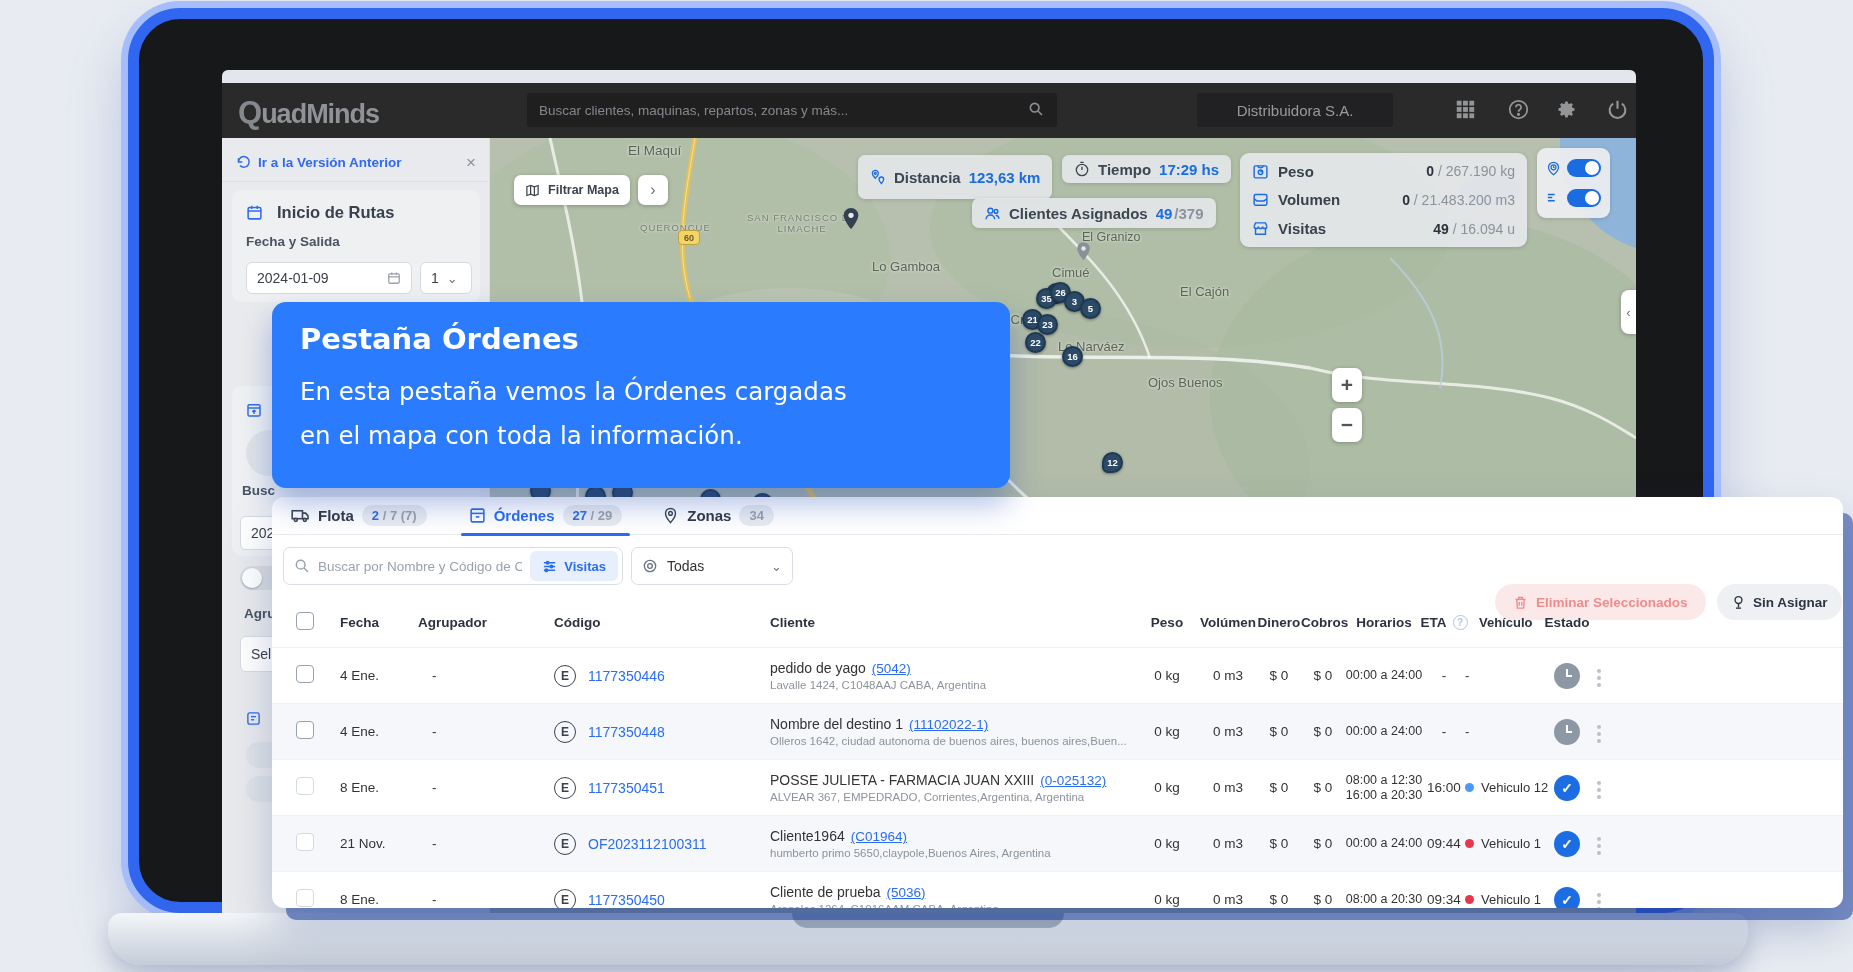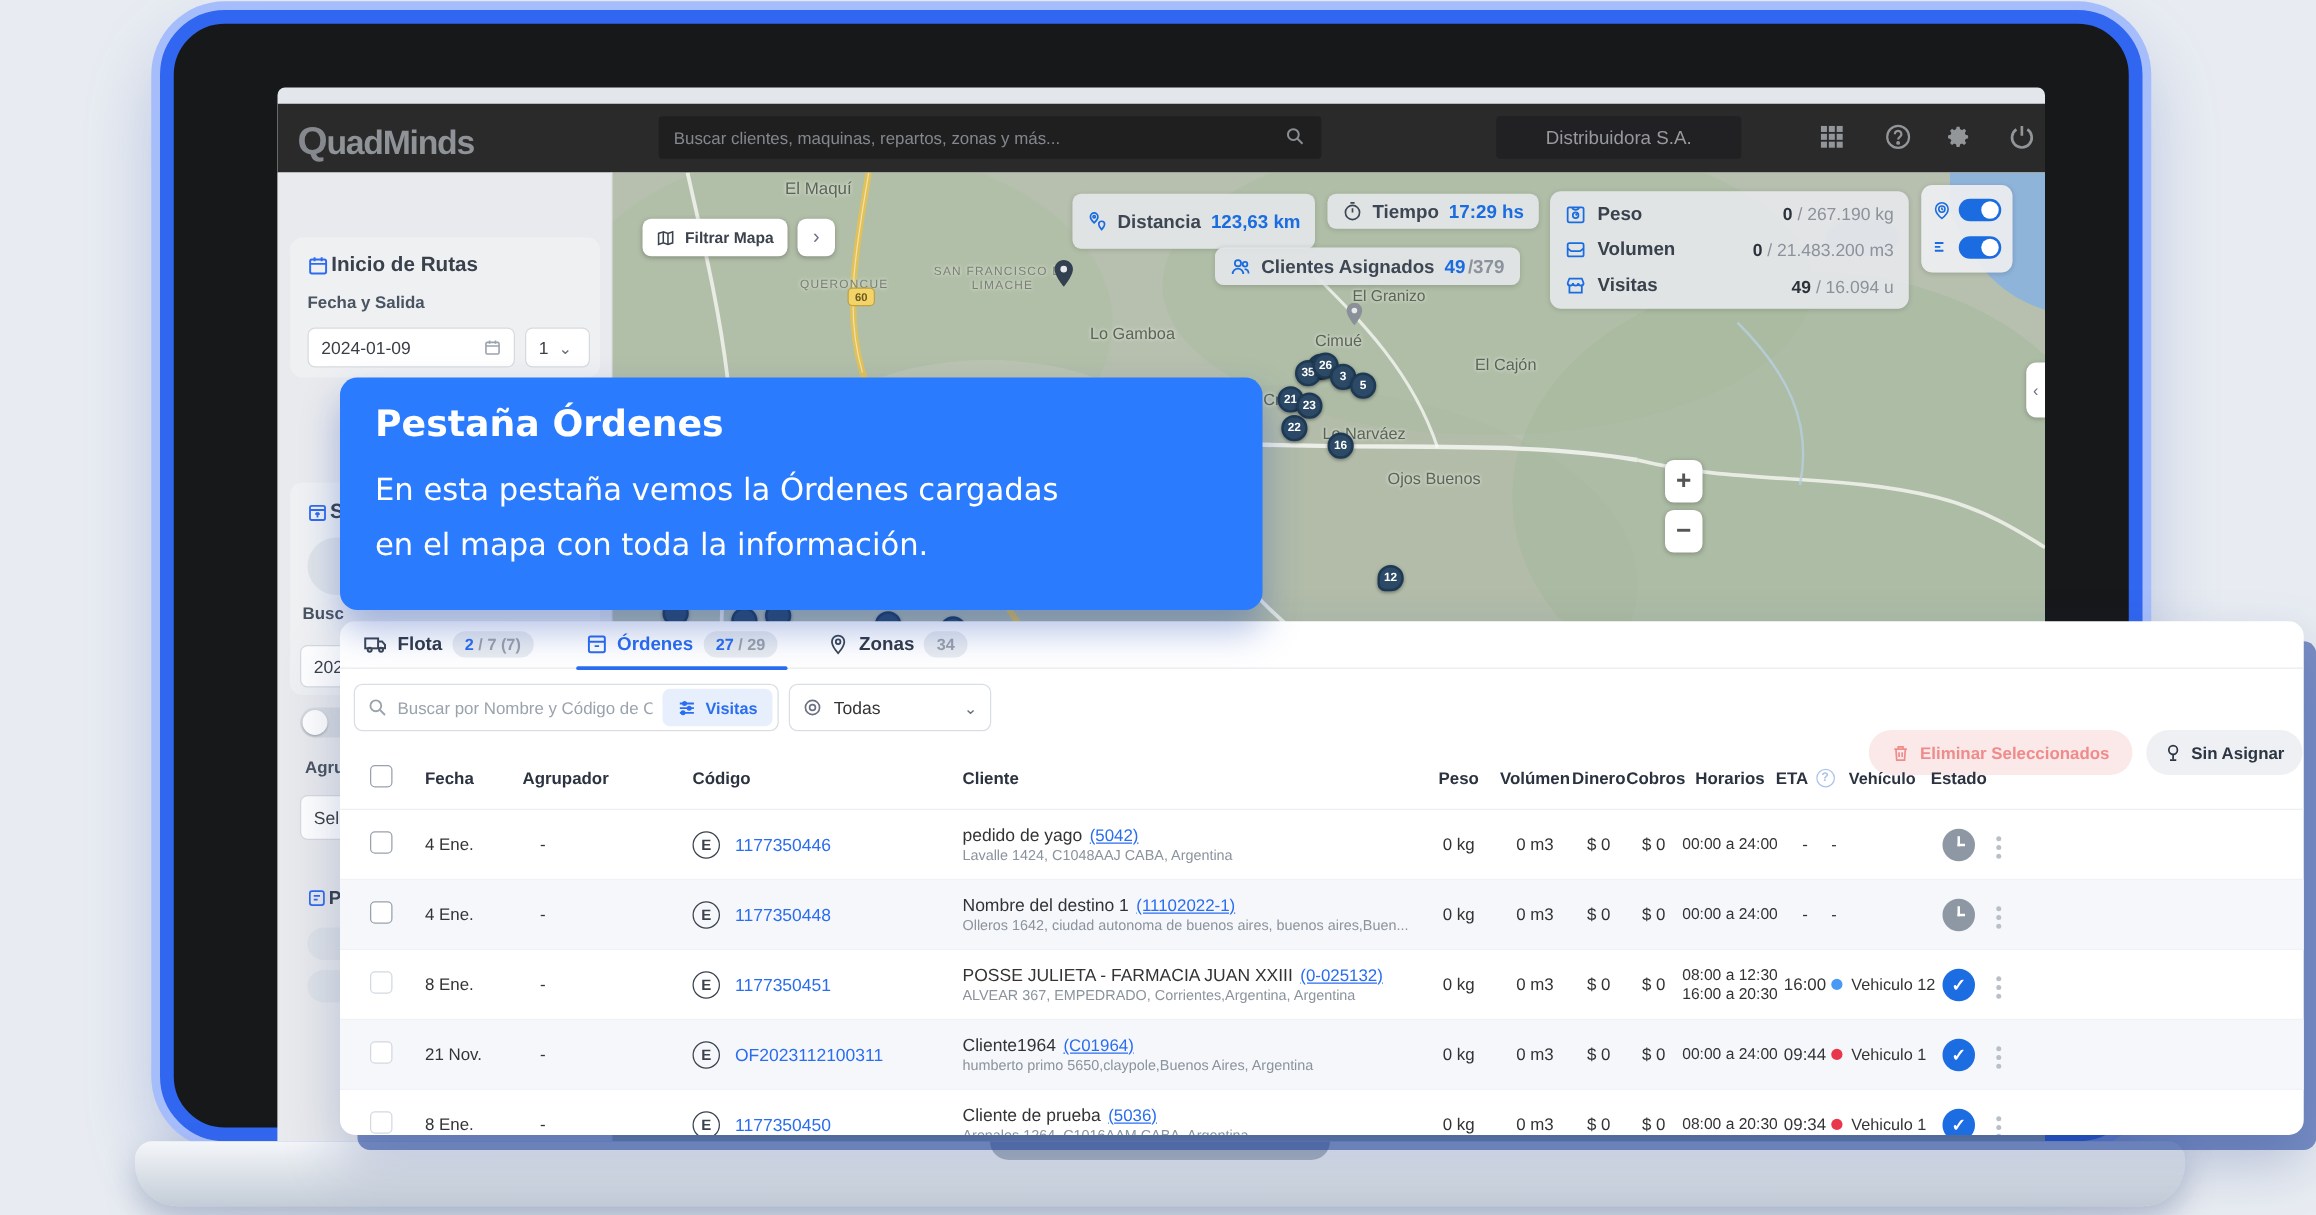--- a/index.html
+++ b/index.html
@@ -26,21 +26,21 @@
 .search-glass{position:absolute;left:806px;top:18px;color:#8b8f94}
 .company{position:absolute;left:975px;top:10px;width:196px;height:34px;background:#212123;border-radius:3px;
  color:#97999d;font-size:15px;display:flex;align-items:center;justify-content:center}
 .tb-icon{position:absolute;top:16px;color:#939699}
 
 .sidebar{position:absolute;left:0;top:68px;width:268px;height:775px;background:#e9eaed;border-right:1px solid #dcdfe3}
 .ver-row{position:absolute;left:0;top:6px;width:268px;height:38px;display:flex;align-items:center;padding:0 14px;border-bottom:1px solid #dcdfe3}
 .ver-link{color:#2f6bf0;font-size:13.5px;font-weight:bold;display:flex;align-items:center;gap:7px}
 .ver-close{margin-left:auto;color:#8c929b;font-size:17px}
 .sb-card{position:absolute;background:#eef0f2;border-radius:10px;left:10px;width:248px}
-.sb-title{display:flex;align-items:center;gap:2px;font-size:16.5px;font-weight:bold;color:#39414d}
+.sb-title{display:flex;align-items:center;gap:14px;font-size:16.5px;font-weight:bold;color:#39414d}
 .sb-label{font-size:13.5px;font-weight:bold;color:#4a5462}
 .sb-input{background:#fff;border:1px solid #d7dbe0;border-radius:6px;color:#3a3f46;font-size:14px;display:flex;align-items:center;padding:0 10px}
 .pill{background:#dfe3e8;border-radius:23px}
 .sb-toggle{width:48px;height:24px;border-radius:12px;background:#d8dce1;position:relative}
 .sb-toggle i{position:absolute;left:2px;top:2px;width:20px;height:20px;border-radius:50%;background:#fff;box-shadow:0 1px 2px rgba(0,0,0,.25)}
 
 .map{position:absolute;left:268px;top:68px;width:1146px;height:775px;background:#b7c0ae;overflow:hidden}
 .map-label{position:absolute;color:#5b6458;font-size:13px;text-shadow:0 0 3px #d7ddd0,0 0 3px #d7ddd0;white-space:nowrap}
 .map-label.small{font-size:9.5px;letter-spacing:1px;color:#787f74;white-space:normal;text-align:center}
 .shield{position:absolute;width:22px;height:15px;background:#f3d469;border:1px solid #bfa23e;border-radius:4px;
@@ -178,20 +178,30 @@
     </span>
     <span class="tb-icon" style="left:1385px">
       <svg width="21" height="21" viewBox="0 0 24 24" fill="none" stroke="currentColor" stroke-width="2.4">
           <path d="M7 5.2a9 9 0 1 0 10 0"></path>
           <line x1="12" y1="2" x2="12" y2="11"></line>
         </svg>
     </span>
   </div>
 
   <div class="sidebar">
+    <div class="ver-row">
+      <span class="ver-link">
+        <svg width="15" height="15" viewBox="0 0 24 24" fill="none" stroke="currentColor" stroke-width="2.4">
+            <path d="M4 11a8.5 8.5 0 1 1 2.5 6"></path>
+            <polyline points="4,5 4,11 10,11"></polyline>
+          </svg>
+        <span>Ir a la Versión Anterior</span>
+      </span>
+      <span class="ver-close">×</span>
+    </div>
 
     <div class="sb-card" style="top:52px;height:112px">
       <div class="sb-title" style="padding:13px 14px 0">
         <svg width="17" height="17" viewBox="0 0 24 24" fill="none" stroke="#2f6bf0" stroke-width="2.2">
             <rect x="3" y="5" width="18" height="16" rx="2"></rect>
             <line x1="3" y1="10" x2="21" y2="10"></line>
             <line x1="8" y1="2.5" x2="8" y2="7"></line>
             <line x1="16" y1="2.5" x2="16" y2="7"></line>
           </svg>
         <span>Inicio de Rutas</span>
@@ -270,21 +280,21 @@
 
     <div class="map-label" style="left:138px;top:5px;font-size:13.5px">El Maquí</div>
     <div class="map-label small" style="left:150px;top:84px">QUERONCUE</div>
     <div class="map-label small" style="left:252px;top:74px;width:120px">SAN FRANCISCO DE LIMACHE</div>
     <div class="map-label" style="left:592px;top:92px;font-size:12.5px">El Granizo</div>
     <div class="map-label" style="left:382px;top:121px">Lo Gamboa</div>
     <div class="map-label" style="left:562px;top:127px">Cimué</div>
     <div class="map-label" style="left:690px;top:146px">El Cajón</div>
     <div class="map-label" style="left:496px;top:174px">Las Cruces</div>
     <div class="map-label" style="left:568px;top:201px">Lo Narváez</div>
-    <div class="map-label" style="left:620px;top:237px">Ojos Buenos</div>
+    <div class="map-label" style="left:658px;top:237px">Ojos Buenos</div>
     <div class="shield" style="left:188px;top:92px">60</div>
 
     <span class="map-pin" style="left:352px;top:70px">
         <svg width="18" height="22" viewBox="0 0 24 30" fill="currentColor">
           <path d="M12 0C6.5 0 2 4.5 2 10c0 7.5 10 19 10 19s10-11.5 10-19C22 4.5 17.5 0 12 0z"></path>
           <circle cx="12" cy="10" r="3.6" fill="#e7e9ec"></circle>
         </svg>
       </span>
     <span class="map-pin gray" style="left:586px;top:104px">
         <svg width="15" height="19" viewBox="0 0 24 30" fill="currentColor">

